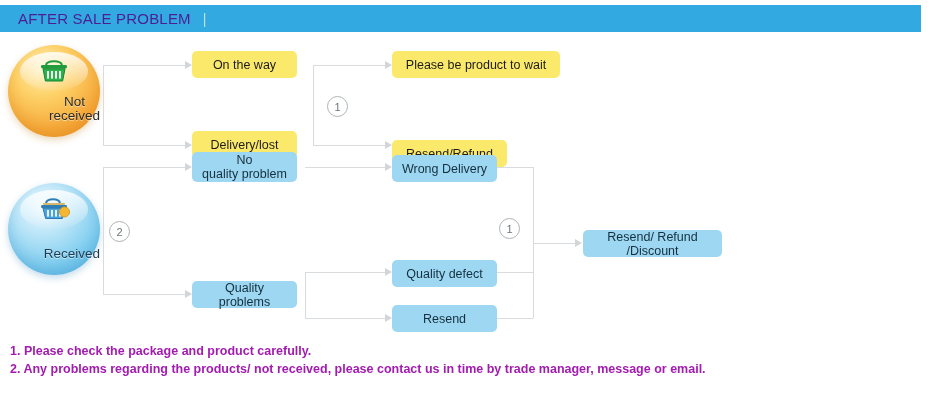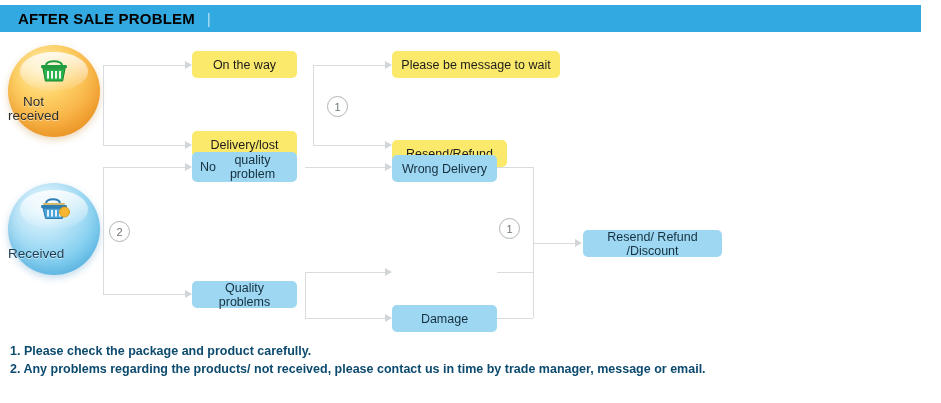--- a/index.html
+++ b/index.html
@@ -26,23 +26,23 @@
     top: 5px;
     width: 921px;
     height: 27px;
     background: #32aae1;
     display: flex;
     align-items: center;
     padding-left: 18px;
     box-sizing: border-box;
   }
   .header-title {
-    color: #000000;
+    color: #4c1d95;
     font-size: 15px;
-    font-weight: bold;
+    font-weight: normal;
     font-family: "Liberation Sans", sans-serif;
     letter-spacing: 0.2px;
     white-space: nowrap;
   }
   .header-sep {
     color: #b9e3f5;
     font-size: 14px;
     margin: 0 10px 0 12px;
     font-weight: normal;
   }
@@ -64,21 +64,21 @@
   }
 
   
   .badge {
     position: absolute;
     width: 92px;
     height: 92px;
     border-radius: 50%;
     display: flex;
     flex-direction: column;
-    align-items: flex-start;
+    align-items: flex-end;
     justify-content: flex-end;
     box-sizing: border-box;
     padding-bottom: 14px;
   }
   .badge-orange {
     left: 8px;
     top: 13px;
     background: radial-gradient(circle at 38% 26%, #ffe9a8 0%, #ffd濃 0%, #fdd167 30%, #f6a93b 66%, #ef8f23 100%);
     background: radial-gradient(circle at 38% 26%, #ffeeb5 0%, #fdd167 32%, #f6a93b 68%, #ee8e21 100%);
     box-shadow: 0 3px 7px rgba(190,130,30,0.30), inset 0 -6px 12px rgba(200,120,10,0.22);
@@ -175,21 +175,21 @@
   
   .notes {
     position: absolute;
     left: 10px;
     top: 342px;
     width: 900px;
   }
   .note-line {
     font-size: 12.5px;
     font-weight: bold;
-    color: #0c4a6e;
+    color: #a21caf;
     line-height: 18px;
     white-space: nowrap;
     font-family: "Liberation Sans", sans-serif;
   }
 </style>
 </head>
 <body>
 
 <div id="page">
 
@@ -248,21 +248,21 @@
     <div class="ln v" style="left:313px; top:33px; height:80px;"></div>
     <div class="ln h" style="left:313px; top:33px; width:72px;"></div>
     <div class="arrowhead" style="left:385px; top:29px;"></div>
     <div class="ln h" style="left:313px; top:113px; width:72px;"></div>
     <div class="arrowhead" style="left:385px; top:109px;"></div>
 
     <div class="step" style="left:327px; top:64px;">1</div>
 
     <div class="node yellow" style="left:192px; top:19px; width:105px; height:27px;">On the way</div>
     <div class="node yellow" style="left:192px; top:99px; width:105px; height:27px;">Delivery/lost</div>
-    <div class="node yellow" style="left:392px; top:19px; width:168px; height:27px;">Please be message to wait</div>
+    <div class="node yellow" style="left:392px; top:19px; width:168px; height:27px;">Please be product to wait</div>
     <div class="node yellow" style="left:392px; top:108px; width:115px; height:27px;">Resend/Refund</div>
 
     <div class="ln v" style="left:103px; top:135px; height:127px;"></div>
     <div class="ln h" style="left:103px; top:135px; width:82px;"></div>
     <div class="arrowhead" style="left:185px; top:131px;"></div>
     <div class="ln h" style="left:103px; top:262px; width:82px;"></div>
     <div class="arrowhead" style="left:185px; top:258px;"></div>
     <div class="step" style="left:109px; top:189px;">2</div>
 
     <div class="ln h" style="left:305px; top:135px; width:80px;"></div>
@@ -275,28 +275,29 @@
     <div class="arrowhead" style="left:385px; top:282px;"></div>
 
     <div class="ln h" style="left:497px; top:135px; width:36px;"></div>
     <div class="ln h" style="left:497px; top:240px; width:36px;"></div>
     <div class="ln h" style="left:497px; top:286px; width:36px;"></div>
     <div class="ln v" style="left:533px; top:135px; height:151px;"></div>
     <div class="ln h" style="left:533px; top:211px; width:42px;"></div>
     <div class="arrowhead" style="left:575px; top:207px;"></div>
     <div class="step" style="left:499px; top:186px;">1</div>
 
-    <div class="node blue" style="left:192px; top:120px; width:105px; height:30px; flex-direction:row;">
+    <div class="node blue" style="left:192px; top:120px; width:105px; height:30px; flex-direction:column;">
       <span>No</span>
       <span>quality problem</span>
     </div>
     <div class="node blue" style="left:192px; top:249px; width:105px; height:27px;">Quality problems</div>
 
     <div class="node blue" style="left:392px; top:123px; width:105px; height:27px;">Wrong Delivery</div>
-    <div class="node blue" style="left:392px; top:273px; width:105px; height:27px;">Damage</div>
+    <div class="node blue" style="left:392px; top:228px; width:105px; height:27px;">Quality defect</div>
+    <div class="node blue" style="left:392px; top:273px; width:105px; height:27px;">Resend</div>
 
     <div class="node blue" style="left:583px; top:198px; width:139px; height:27px;">Resend/ Refund /Discount</div>
 
   </div>
 
   <div class="notes">
     <div class="note-line">1. Please check the package and product carefully.</div>
     <div class="note-line">2. Any problems regarding the products/ not received, please contact us in time by trade manager, message or email.</div>
   </div>
 

